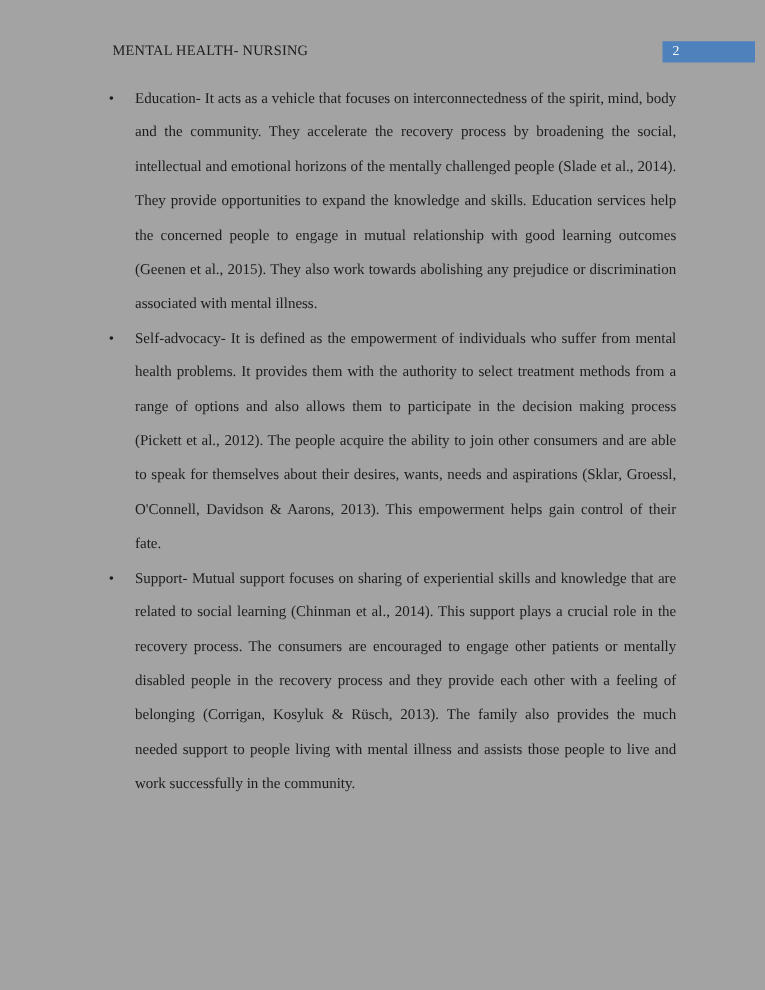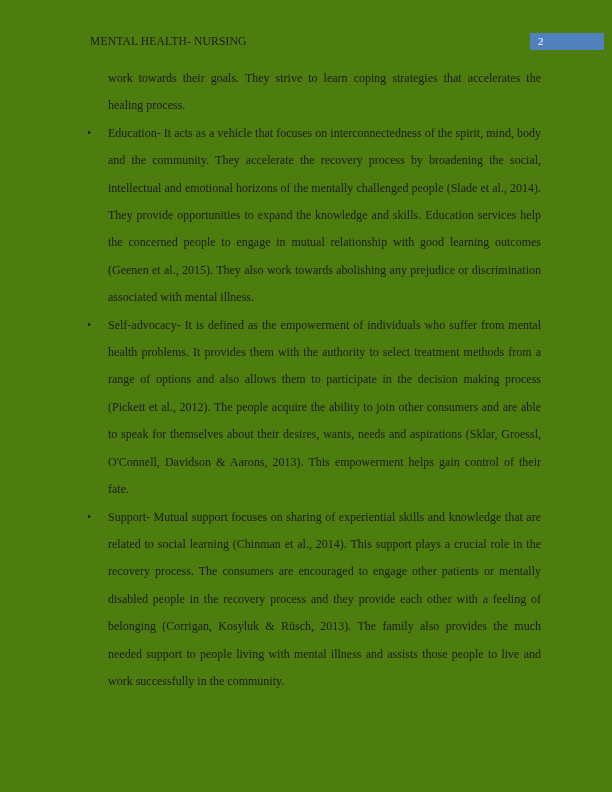--- a/index.html
+++ b/index.html
@@ -1,21 +1,21 @@
 <!DOCTYPE html>
 <html><head>
 <meta charset="utf-8">
 <style>
   * { margin: 0; padding: 0; box-sizing: border-box; }
   html, body { background: #ffffff; }
   .page {
     position: relative;
     width: 612px;
     height: 792px;
-    background: #4d7c0f;
+    background: #a3a3a3;
     font-family: "Liberation Serif", "DejaVu Serif", serif;
     color: #1c1c1c;
     overflow: hidden;
   }
   .page-header {
     position: absolute;
     top: 33px;
     left: 90px;
     right: 8px;
     height: 20px;
@@ -75,21 +75,20 @@
 
   <header class="page-header">
     <span class="running-head">MENTAL HEALTH- NURSING</span>
     <span class="page-number-box">
       <span class="page-number">2</span>
     </span>
   </header>
 
   <main class="page-body">
 
-    <p class="para">work towards their goals. They strive to learn coping strategies that accelerates the healing process.</p>
 
     <ul class="bullet-list">
 
       <li class="bullet-item">
         <span class="bullet-glyph">•</span>
         <span class="bullet-text">Education- It acts as a vehicle that focuses on interconnectedness of the spirit, mind, body and the community. They accelerate the recovery process by broadening the social, intellectual and emotional horizons of the mentally challenged people (Slade et al., 2014). They provide opportunities to expand the knowledge and skills. Education services help the concerned people to engage in mutual relationship with good learning outcomes (Geenen et al., 2015). They also work towards abolishing any prejudice or discrimination associated with mental illness.</span>
       </li>
 
       <li class="bullet-item">
         <span class="bullet-glyph">•</span>

